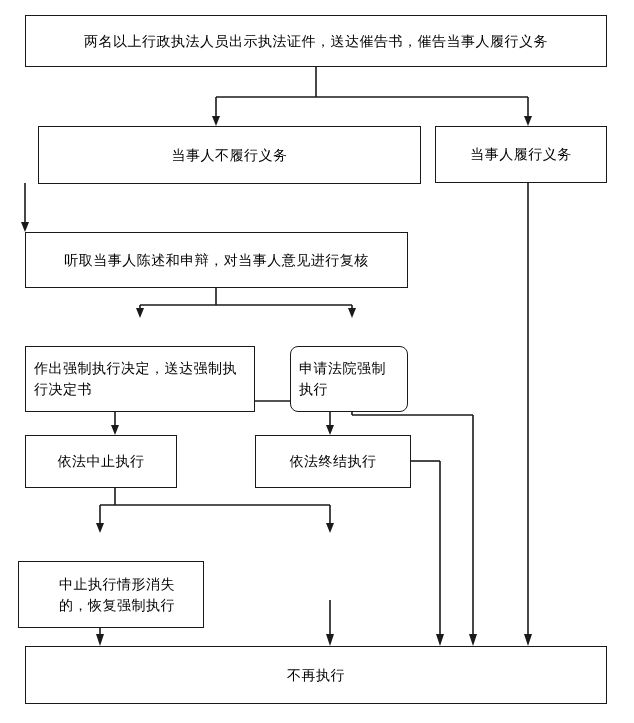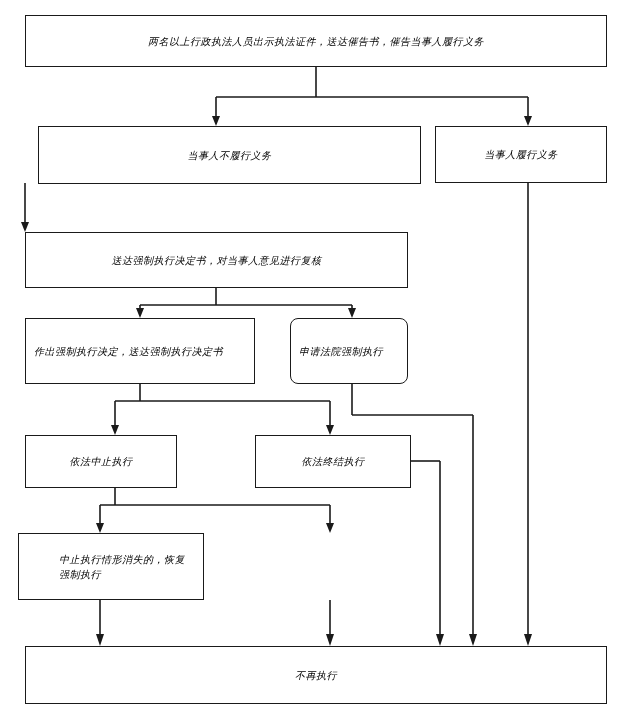--- a/index.html
+++ b/index.html
@@ -20,29 +20,29 @@
   .node {
     position: absolute;
     box-sizing: border-box;
     border: 1px solid #1a1a1a;
     background: #ffffff;
     color: #000000;
     display: flex;
     align-items: center;
     justify-content: center;
     text-align: center;
-    font-size: 10px;
+    font-size: 14px;
     line-height: 1.5;
     padding: 4px 8px;
     letter-spacing: 0.5px;
     z-index: 2;
-    font-style: italic;
   }
   .node.wrap {
     text-align: left;
+    margin-top: 28px;
   }
   .node.wrap span {
     display: block;
     width: 100%;
     text-align: left;
   }
   svg.edges {
     position: absolute;
     left: 0;
     top: 0;
@@ -119,21 +119,21 @@
 
   <div class="node" style="left:38px; top:126px; width:383px; height:58px;justify-content:center;">
     <span>当事人不履行义务</span>
   </div>
 
   <div class="node" style="left:435px; top:126px; width:172px; height:57px;">
     <span>当事人履行义务</span>
   </div>
 
   <div class="node" style="left:25px; top:232px; width:383px; height:56px;">
-    <span>送达强制执行决定书，对当事人意见进行复核</span>
+    <span>听取当事人陈述和申辩，对当事人意见进行复核</span>
   </div>
 
   <div class="node wrap" style="left:25px; top:318px; width:230px; height:66px;">
     <span>作出强制执行决定，送达强制执行决定书</span>
   </div>
 
   <div class="node wrap" style="left:290px; top:318px; width:118px; height:66px;border-radius:8px;">
     <span>申请法院强制执行</span>
   </div>
 

